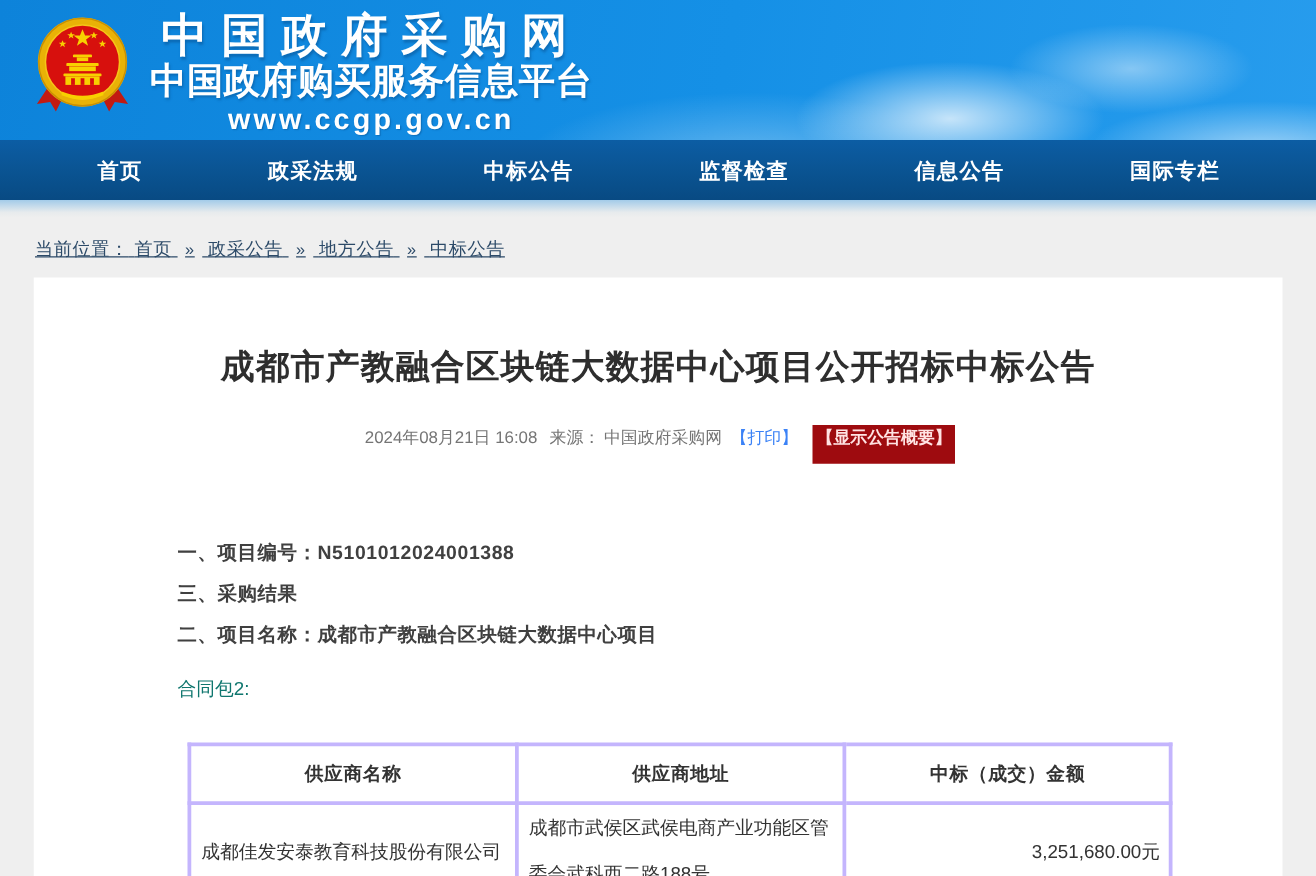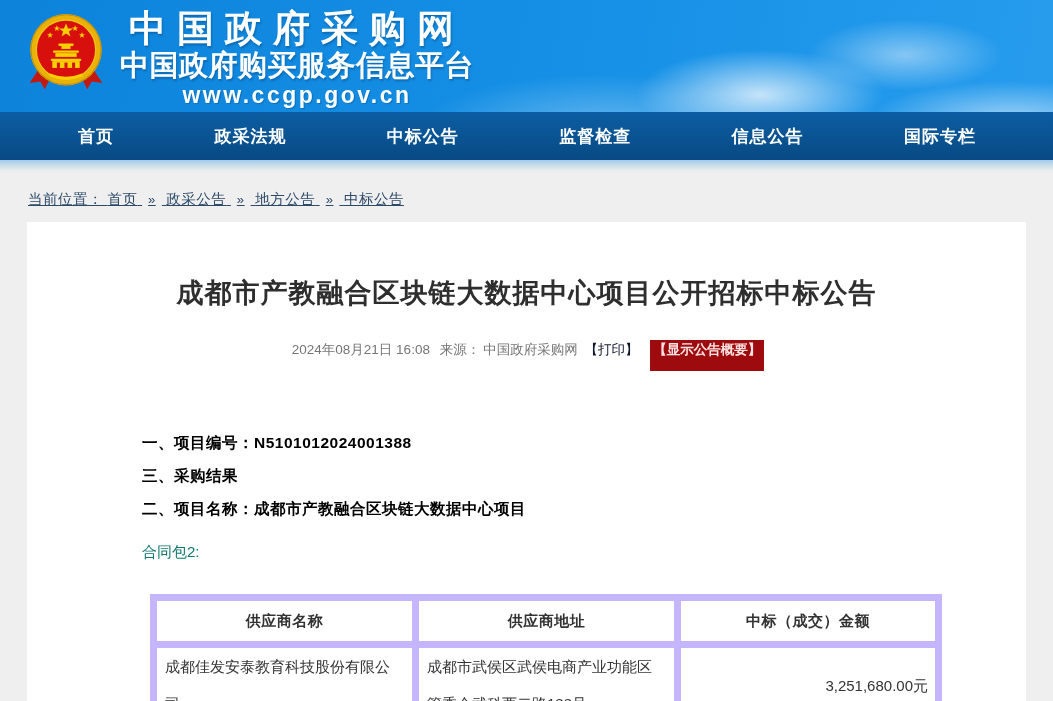--- a/index.html
+++ b/index.html
@@ -73,47 +73,47 @@
     text-align: center;
     font-size: 27px; font-weight: bold; color: #2e2e2e;
     letter-spacing: 1px;
     margin-bottom: 29px;
   }
   .article-meta {
     text-align: center;
     font-size: 13.5px; color: #757575;
   }
   .article-meta .piece { margin: 0 3px; }
-  .print-link { color: #0f172a; text-decoration: none; cursor: pointer; }
+  .print-link { color: #3b82f6; text-decoration: none; cursor: pointer; }
   .summary-btn {
     display: inline-block;
     background: #9e0b0f; color: #ffe3e3;
     font-size: 13.5px; font-weight: bold;
     padding: 1px 3px 12px 3px; margin-left: 5px;
     text-decoration: none; cursor: pointer;
   }
 
   .article-body { margin: 64px 90px 0 115px; color: #333; }
   .article-body .b-line {
-    font-size: 15.5px; font-weight: bold; color: #000000;
+    font-size: 15.5px; font-weight: bold; color: #404040;
     letter-spacing: .5px; margin-bottom: 17px; line-height: 16px;
   }
   .contract-label {
     font-size: 15px; font-weight: normal; color: #0f766e;
     margin: 27px 0 0 0; line-height: 16px;
   }
 
   
   table.result-table {
     border-collapse: collapse;
     width: 785px;
     margin: 34px 0 0 8px;
     table-layout: fixed;
   }
-  .result-table th, .result-table td { border: 7px solid #c4b5fd; }
+  .result-table th, .result-table td { border: 3px solid #c4b5fd; }
   .result-table th {
     height: 47px; font-size: 15px; font-weight: bold;
     text-align: center; color: #333; letter-spacing: .5px;
   }
   .result-table td {
     font-size: 15px; color: #333;
     padding: 0 8px; line-height: 37px; vertical-align: middle;
     height: 74px;
   }
   .result-table col.c1 { width: 262px; }

